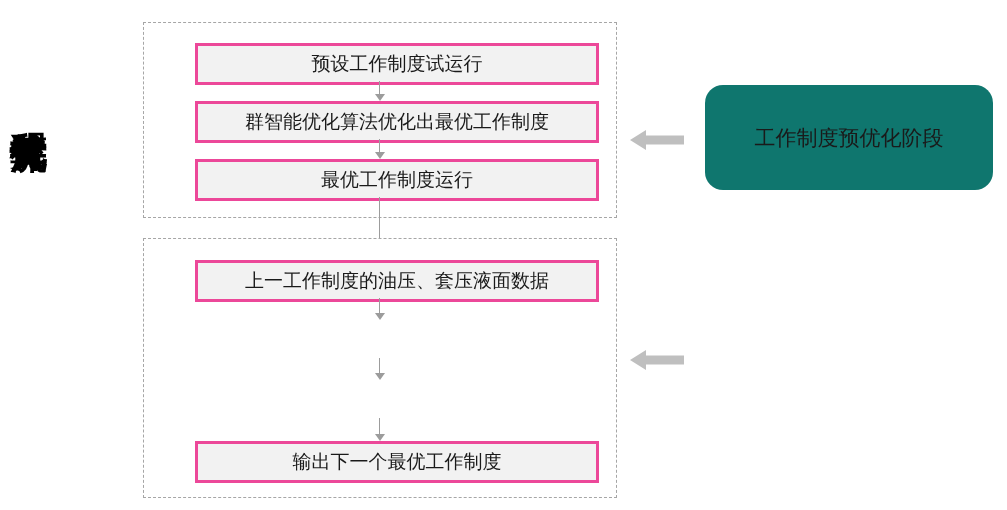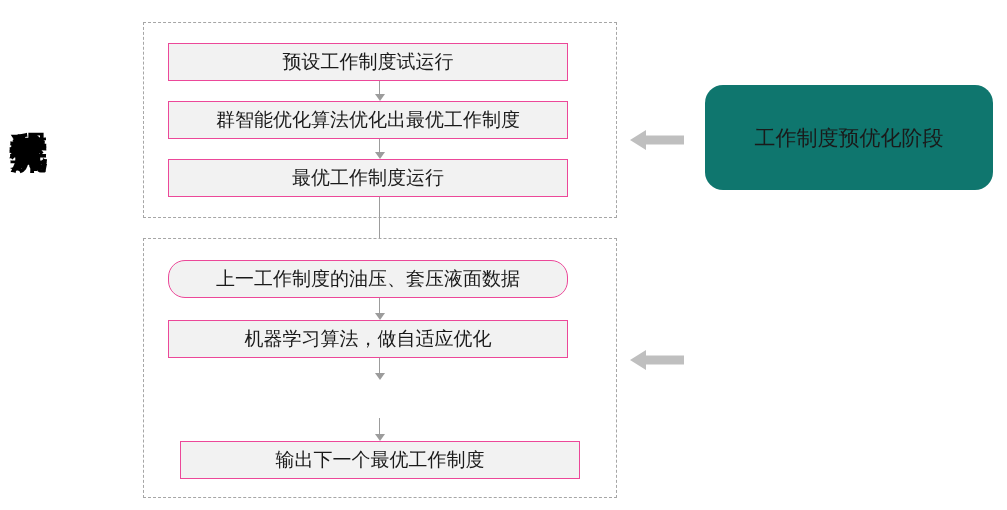--- a/index.html
+++ b/index.html
@@ -36,39 +36,39 @@
     width: 472px;
     border: 1px dashed #a6a6a6;
     background: #ffffff;
   }
   .stage.s1 { top: 22px;  height: 194px; }
   .stage.s2 { top: 238px; height: 258px; }
 
   
   .fbox {
     position: absolute;
-    left: 24px;
+    left: 51px;
     width: 398px;
     height: 36px;
     background: #f2f2f2;
-    border: 1px solid #ec4899;
+    border: 3px solid #ec4899;
     display: flex;
     align-items: center;
     justify-content: center;
     font-size: 19px;
     color: #1a1a1a;
     white-space: nowrap;
   }
   .s1 .fb1 { top: 20px; }
   .s1 .fb2 { top: 78px; }
   .s1 .fb3 { top: 136px; font-family: Liberation Mono, monospace; }
-  .s2 .fb1 { top: 21px; border-radius: 17px; }
+  .s2 .fb1 { top: 21px; }
   .s2 .fb2 { top: 81px; }
   .s2 .fb3 { top: 141px; }
-  .s2 .fb4 { top: 202px; margin-left: 12px; }
+  .s2 .fb4 { top: 202px; }
 
   
   .varrow { position: absolute; width: 10px; }
   .varrow .shaft {
     position: absolute;
     left: 4px; top: 0; bottom: 6px;
     width: 1px;
     background: #9c9c9c;
   }
   .varrow .tip {
@@ -135,21 +135,20 @@
       <i class="shaft"></i>
       <i class="tip"></i>
     </div>
 
   <div class="stage s2">
     <div class="fbox fb1">上一工作制度的油压、套压液面数据</div>
     <div class="varrow va1">
         <i class="shaft"></i>
         <i class="tip"></i>
       </div>
-    <div class="fbox fb2">机器学习算法，做自适应优化</div>
     <div class="varrow va2">
         <i class="shaft"></i>
         <i class="tip"></i>
       </div>
     <div class="varrow va3">
         <i class="shaft"></i>
         <i class="tip"></i>
       </div>
     <div class="fbox fb4">输出下一个最优工作制度</div>
   </div>

